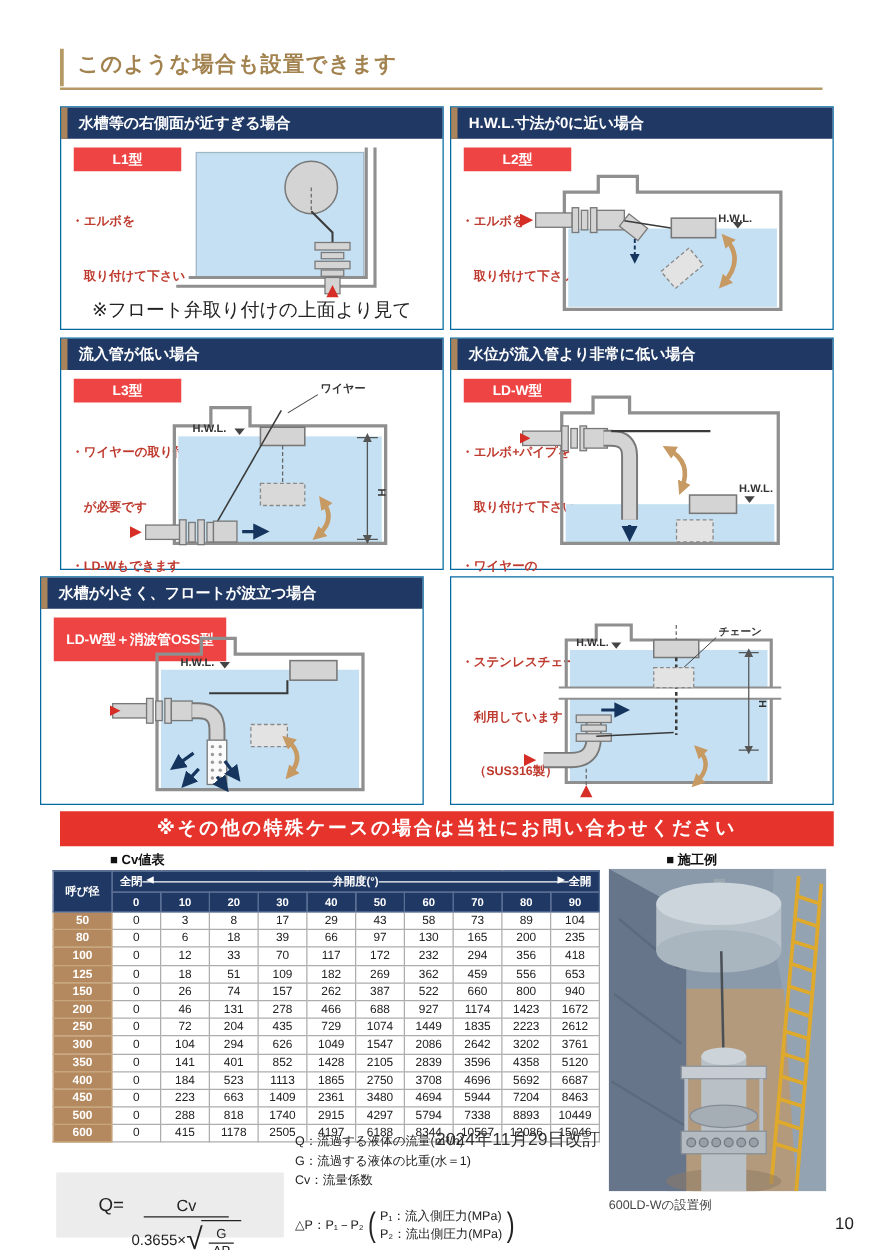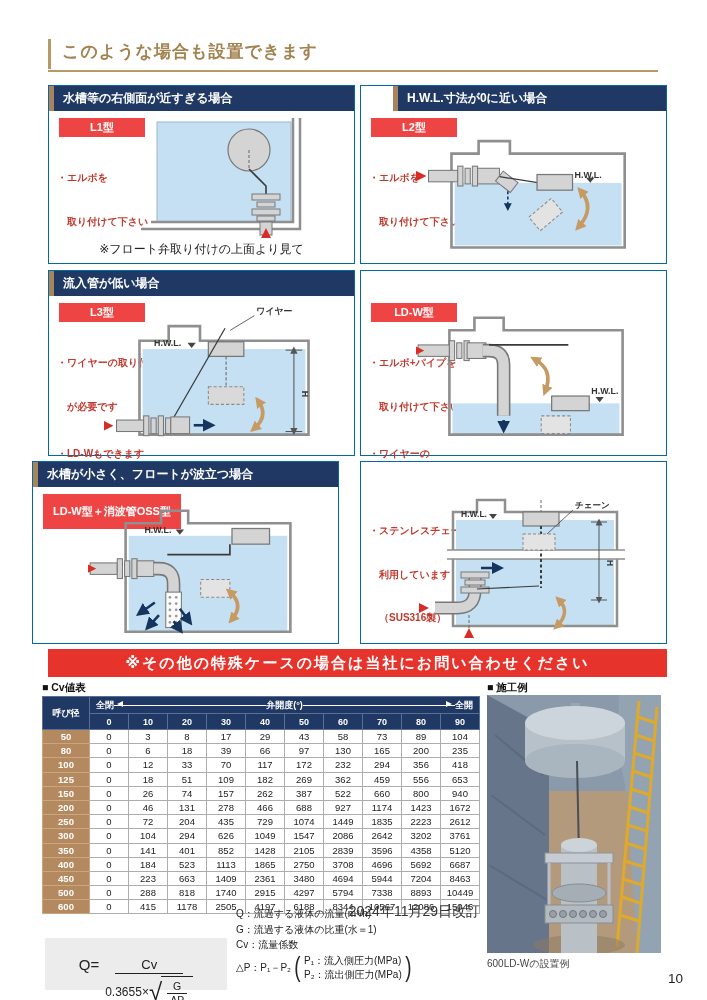--- a/index.html
+++ b/index.html
@@ -8,42 +8,42 @@
   .vbar{position:absolute;left:48px;top:39px;width:3px;height:30px;background:#b59a66;}
   .hline{position:absolute;left:48px;top:70px;width:610px;height:2px;background:#b59a66;}
   .ptitle{position:absolute;left:62px;top:40px;font-size:17px;font-weight:bold;color:#a2824e;letter-spacing:1px;}
   
   .panel{position:absolute;width:307px;background:#fff;border:1px solid #0369a1;box-sizing:border-box;}
   .phead{position:relative;height:25px;background:#1f3864;color:#fff;font-size:12px;font-weight:bold;line-height:25px;padding-left:14px;box-sizing:border-box;}
   .phead:before{content:"";position:absolute;left:0;top:0;width:5px;height:100%;background:#a8835c;}
   .badge{position:absolute;left:10px;top:32px;background:#ef4444;color:#fff;font-size:11px;font-weight:bold;text-align:center;padding:2px 0;width:86px;}
   .badge.wide{width:auto;padding:10px 10px;}
   .pnotes{position:absolute;left:8px;color:#bf3a2e;font-size:10px;font-weight:bold;line-height:1.45;white-space:pre;}
-  .pcap{position:absolute;left:0;bottom:5px;width:100%;text-align:center;font-size:12px;color:#222;}
+  .pcap{position:absolute;left:0;bottom:5px;width:100%;text-align:center;font-size:15px;color:#222;}
   .diag{position:absolute;}
   
   .tank{stroke:#8f8f8f;stroke-width:2.5;fill:none;stroke-linejoin:miter;}
   .water{fill:#c4e0f2;}
   .float{fill:#d4d4d4;stroke:#787878;stroke-width:1.2;}
   .floatd{fill:#e3e3e3;stroke:#8a8a8a;stroke-width:1;stroke-dasharray:3,2;}
   .pipe{fill:#d4d4d4;stroke:#787878;stroke-width:1;}
   .lnk{stroke:#3a3a3a;stroke-width:1.6;fill:none;}
   .wire{stroke:#3a3a3a;stroke-width:1.2;fill:none;}
   .dash{stroke:#666;stroke-width:1;stroke-dasharray:3,2;fill:none;}
   .redL{stroke:#d62e26;stroke-width:2.5;fill:none;}
   .blueL{stroke:#16355e;stroke-width:2.5;fill:none;}
   .blueD{stroke:#16355e;stroke-width:1.5;stroke-dasharray:3,2;fill:none;}
   .tanA{stroke:#c79a63;stroke-width:3.5;fill:none;}
   .dim{stroke:#555;stroke-width:1;fill:none;}
   .lbl{font-size:8.5px;fill:#333;font-weight:bold;font-family:"Liberation Sans","DejaVu Sans",sans-serif;}
   .hwlm{fill:#444;}
   
   .banner{position:absolute;left:48px;top:649px;width:619px;height:28px;background:#e6332b;color:#fff;font-size:15px;font-weight:bold;letter-spacing:2px;text-align:center;line-height:28px;}
   
-  .seclbl{position:absolute;font-size:10.5px;font-weight:bold;color:#111;}
+  .seclbl{position:absolute;font-size:10.5px;font-weight:bold;color:#111;margin-left:46px;}
   #cv-table{position:absolute;left:42px;top:696px;width:438px;border-collapse:collapse;table-layout:fixed;}
   #cv-table th{background:#1f3864;color:#fff;border:1px solid #5a6f95;font-size:9px;font-weight:bold;padding:0;}
   #cv-table .szh{width:46px;}
   #cv-table .ang{height:15px;}
   .oprow{display:flex;align-items:center;gap:0;padding:0 6px;height:16px;}
   .ln{flex:1;height:1px;background:#fff;position:relative;}
   .ln.l:before{content:"";position:absolute;left:0;top:-3.5px;border:3.5px solid transparent;border-right:6px solid #fff;}
   .ln.r:after{content:"";position:absolute;right:0;top:-3.5px;border:3.5px solid transparent;border-left:6px solid #fff;}
   #cv-table td{border:1px solid #adadad;height:13.2px;line-height:13px;font-size:9.5px;padding:0;text-align:center;color:#222;background:#fff;}
   #cv-table td.sz{background:#b4895f;color:#fff;font-weight:bold;border-color:#c8a77f;}
@@ -52,21 +52,21 @@
   .fbox{position:absolute;left:45px;top:938px;width:182px;height:52px;background:#ececec;display:flex;align-items:center;justify-content:center;gap:6px;color:#222;}
   .fq{font-size:15px;}
   .frac{display:flex;flex-direction:column;align-items:center;margin-top:36px;}
   .frn{border-bottom:1.5px solid #222;padding:0 26px 1px;font-size:13px;}
   .frd{display:flex;align-items:center;font-size:12px;padding-top:2px;}
   .rt{font-size:24px;font-weight:100;line-height:0.75;}
   .rb{border-top:1.5px solid #222;margin-left:-1px;padding:2px 6px 0;}
   .f2{display:inline-flex;flex-direction:column;align-items:center;font-size:10.5px;line-height:1.2;}
   .f2 .g2{border-bottom:1px solid #222;padding:0 6px;}
   .fnotes{position:absolute;left:236px;top:906px;font-size:10px;color:#222;line-height:1.55;}
-  .dprow{display:flex;align-items:center;margin-top:1px;}
+  .dprow{display:flex;align-items:center;margin-top:14px;}
   .bp{font-size:27px;font-weight:100;line-height:0.9;margin:0 2px;transform:scaleX(0.7);}
   .plines{display:flex;flex-direction:column;font-size:10px;line-height:1.4;}
   
   .caption{position:absolute;left:487px;top:957px;font-size:10px;color:#444;}
   .pageno{position:absolute;left:668px;top:971px;font-size:13.5px;color:#222;}
 </style>
 </head>
 <body>
 
 <div class="page">
@@ -99,21 +99,21 @@
         <rect x="130" y="86" width="18" height="5" class="pipe"></rect>
         <rect x="125" y="93" width="28" height="6" class="pipe"></rect>
         <rect x="130" y="100" width="18" height="5" class="pipe"></rect>
         <rect x="133" y="106" width="12" height="13" class="pipe"></rect>
       </g>
       <line x1="139" y1="121" x2="139" y2="116" class="redL" marker-end="url(#p0r)"></line>
     </svg>
     <div class="pcap">※フロート弁取り付けの上面より見て</div>
   </div>
 
-  <div class="panel" style="left:360px;top:85px;height:179px;padding-left:32px;">
+  <div class="panel" style="left:360px;top:85px;height:179px;">
     <div class="phead">H.W.L.寸法が0に近い場合</div>
     <div class="badge">L2型</div>
     <div class="pnotes" style="top:56px;">
       <div>・エルボを</div>
       <div>　取り付けて下さい</div>
     </div>
     <svg class="diag" style="left:55px;top:30px;" width="240" height="140" viewBox="0 0 230 134">
       <defs>
         <marker id="p1r" viewBox="0 0 10 10" refX="6" refY="5" markerWidth="4" markerHeight="4" orient="auto">
             <path d="M0,0 L10,5 L0,10 Z" fill="#d62e26"></path>
@@ -191,20 +191,21 @@
       <line x1="86" y1="121" x2="102" y2="121" class="blueL" marker-end="url(#p2b)"></line>
       <line x1="182" y1="49" x2="182" y2="127" class="dim" marker-start="url(#p2d)" marker-end="url(#p2d)"></line>
       <line x1="174" y1="49" x2="190" y2="49" class="dim"></line>
       <line x1="174" y1="127" x2="190" y2="127" class="dim"></line>
       <text x="190" y="88" class="lbl" transform="rotate(90 190 88)">H</text>
       <path d="M148,98 q10,14 -4,26" class="tanA" marker-start="url(#p2t)" marker-end="url(#p2t)"></path>
     </svg>
   </div>
 
   <div class="panel" style="left:360px;top:270px;height:186px;">
+    <div class="phead">水位が流入管より非常に低い場合</div>
     <div class="badge">LD-W型</div>
     <div class="pnotes" style="top:56px;">
       <div>・エルボ+パイプを</div>
       <div>　取り付けて下さい</div>
       <div style="margin-top:4px;">・ワイヤーの</div>
       <div>　取り付けは</div>
       <div>　必要ありません</div>
     </div>
     <svg class="diag" style="left:55px;top:28px;" width="240" height="144" viewBox="0 0 230 138">
       <defs>

